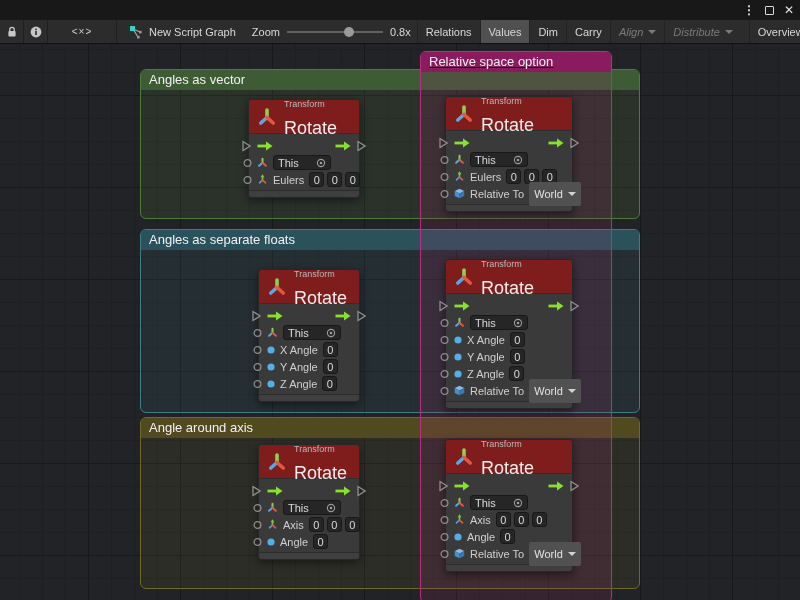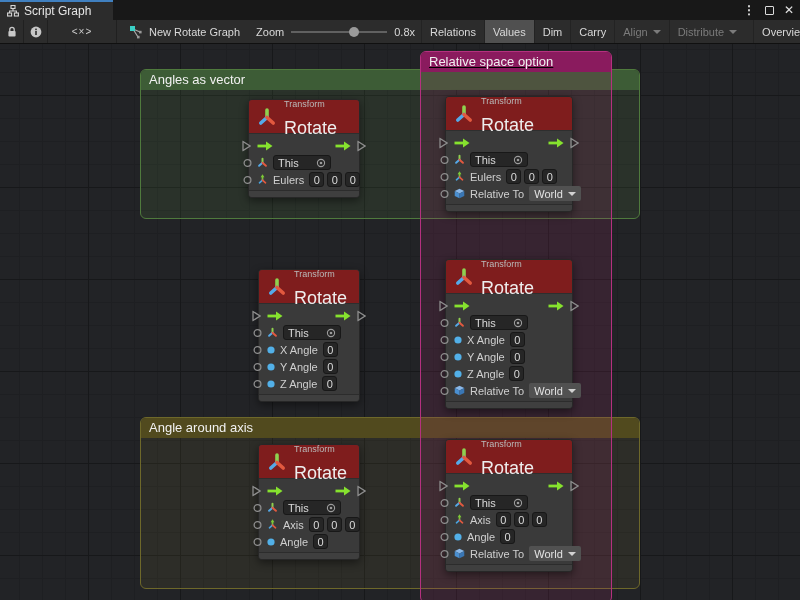--- a/index.html
+++ b/index.html
@@ -24,21 +24,21 @@
   .tb-newgraph{margin-left:12px;display:flex;align-items:center;gap:6px;flex:0 0 auto;}
   .zoom-label{margin-left:16px;flex:0 0 auto;}
   .slider-track{width:96px;height:2px;background:#616161;position:relative;margin:0 7px;flex:0 0 auto;}
   .slider-thumb{position:absolute;top:50%;width:10px;height:10px;border-radius:50%;background:#9a9a9a;
                 transform:translate(-50%,-50%);}
   .zoom-value{flex:0 0 auto;}
   .tb-buttons{display:flex;height:23px;margin-left:6px;flex:1;overflow:hidden;align-items:stretch;}
   .tb-btn{display:flex;align-items:center;padding:0 8px;border-left:1px solid #232323;
           white-space:nowrap;flex:0 0 auto;}
   .tb-btn.active{background:#505050;}
-  .tb-btn.disabled{color:#7b7b7b;}
+  .tb-btn.disabled{color:#7b7b7b;font-style:italic;}
   .dd-caret{width:0;height:0;border-left:4px solid transparent;border-right:4px solid transparent;
             border-top:4px solid #b9b9b9;margin-left:5px;}
   .tb-btn.disabled .dd-caret{border-top-color:#7b7b7b;}
 
   
   .canvas{position:relative;flex:1;overflow:hidden;background-color:#222326;
     background-image:
       linear-gradient(#17181a 1px,transparent 1px),
       linear-gradient(90deg,#17181a 1px,transparent 1px),
       linear-gradient(#1e1f22 1px,transparent 1px),
@@ -64,42 +64,31 @@
 
   .port-circle{position:absolute;left:-14px;top:50%;transform:translateY(-50%);display:flex;}
   .port-tri-left{position:absolute;left:-15px;top:50%;transform:translateY(-50%);display:flex;}
   .port-tri-right{position:absolute;right:-15px;top:50%;transform:translateY(-50%);display:flex;}
 
   .field{height:15px;background:#262626;border:1px solid #181818;border-radius:3px;
          display:flex;align-items:center;padding:0 4px;box-sizing:border-box;color:#dadada;}
   .this-field{width:58px;justify-content:space-between;gap:4px;text-align:center;}
   .vals{display:flex;gap:3px;}
   .valbox{min-width:15px;justify-content:center;padding:0 3px;}
-  .dd{height:15px;background:#515151;border-radius:2px;display:flex;align-items:center;gap:4px;
+  .dd{height:24px;background:#515151;border-radius:2px;display:flex;align-items:center;gap:4px;
       padding:0 5px;font-size:11px;color:#e2e2e2;box-sizing:border-box;}
   .dd .dd-caret{margin-left:1px;border-top-color:#d2d2d2;}
   .icon-wrap{display:flex;flex:0 0 auto;}
 </style>
 </head>
 <body>
 
 <div class="app">
 
   <div class="tabbar">
-    <div class="tab">
-      <span class="icon-wrap">
-        <svg width="12" height="12" viewBox="0 0 12 12">
-          <rect x="4" y="0.5" width="4" height="3" fill="none" stroke="#d6d6d6" stroke-width="1.1"></rect>
-          <rect x="0.6" y="8" width="4" height="3" fill="none" stroke="#d6d6d6" stroke-width="1.1"></rect>
-          <rect x="7.4" y="8" width="4" height="3" fill="none" stroke="#d6d6d6" stroke-width="1.1"></rect>
-          <path d="M6 3.5 V6 M2.6 8 V6 H9.4 V8" fill="none" stroke="#d6d6d6" stroke-width="1.1"></path>
-        </svg>
-      </span>
-      <span>Script Graph</span>
-    </div>
     <div class="win-controls">
       <span class="wc" style="font-weight:bold;">⋮</span>
       <span class="wc wc-max"></span>
       <span class="wc">✕</span>
     </div>
   </div>
 
   <div class="toolbar">
     <div class="tb-icon-btn" style="width:24px">
       <span class="icon-wrap">
@@ -123,21 +112,21 @@
     </div>
     <div class="tb-newgraph">
       <span class="icon-wrap">
         <svg width="14" height="14" viewBox="0 0 14 14">
           <path d="M4 4 L11 7 M4 4 L9 12" stroke="#a8a8a8" stroke-width="1.2"></path>
           <rect x="1" y="1" width="5" height="5" fill="#3ad0c6"></rect>
           <rect x="10" y="5.8" width="2.6" height="2.6" fill="#9a9a9a"></rect>
           <rect x="8" y="10.8" width="2.6" height="2.6" fill="#9a9a9a"></rect>
         </svg>
       </span>
-      <span>New Rotate Graph</span>
+      <span>New Script Graph</span>
     </div>
     <span class="zoom-label">Zoom</span>
     <div class="slider-track">
       <div class="slider-thumb" id="zoom-thumb" style="left: 65%;"></div>
     </div>
     <span class="zoom-value">0.8x</span>
     <div class="tb-buttons" id="tb-buttons">
         <div class="tb-btn">
           <span>Relations</span>
         </div>
@@ -161,20 +150,23 @@
         <div class="tb-btn" style="margin-left: 8px;">
           <span>Overview</span>
         </div>
       </div>
   </div>
 
   <div class="canvas" id="canvas">
       <div class="group" style="left: 140px; top: 25px; width: 500px; height: 150px; border: 1px solid rgb(79, 122, 61); background: rgba(95, 140, 70, 0.14);">
         <div class="group-header" style="background: rgb(61, 92, 54);"><span>Angles as vector</span></div>
       </div>
+      <div class="group" style="left: 140px; top: 185px; width: 500px; height: 184px; border: 1px solid rgb(62, 124, 136); background: rgba(65, 130, 145, 0.12);">
+        <div class="group-header" style="background: rgb(43, 82, 92);"><span>Angles as separate floats</span></div>
+      </div>
       <div class="group" style="left: 140px; top: 373px; width: 500px; height: 172px; border: 1px solid rgb(110, 104, 42); background: rgba(150, 140, 55, 0.1);">
         <div class="group-header" style="background: rgb(81, 74, 30);"><span>Angle around axis</span></div>
       </div>
       <div class="group" style="left: 420px; top: 7px; width: 192px; height: 552px; border: 1px solid rgb(181, 48, 127); background: rgba(170, 45, 115, 0.16); text-decoration: underline;">
         <div class="group-header" style="background: rgb(138, 27, 94);"><span>Relative space option</span></div>
       </div>
       <div class="node" style="left: 248px; top: 55px; width: 112px;">
         <div class="node-header">
           <span class="icon-wrap">
             <svg width="20" height="20" viewBox="0 0 20 20">

